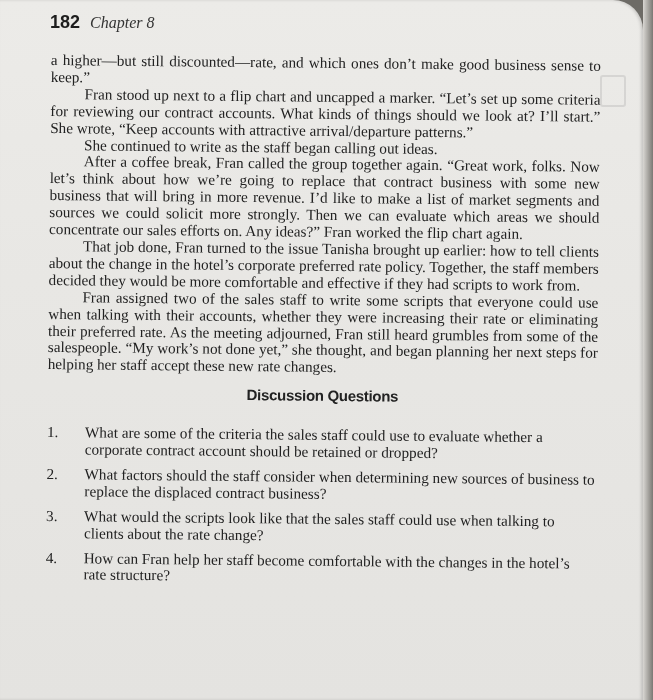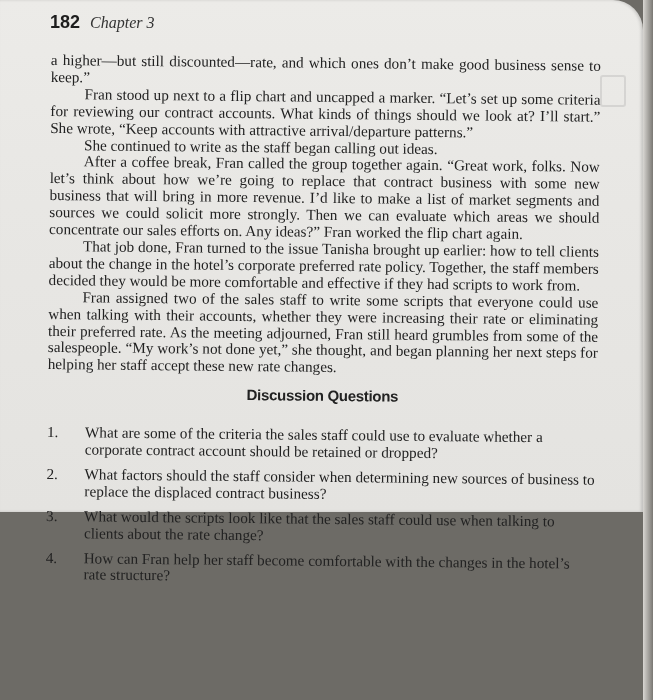--- a/index.html
+++ b/index.html
@@ -3,21 +3,21 @@
   <meta charset="utf-8">
   <style>
     html, body { margin: 0; padding: 0; }
     body {
       width: 653px; height: 700px; overflow: hidden;
       background: #6d6b66;
       font-family: "Liberation Serif", "DejaVu Serif", serif;
     }
     .page {
       position: absolute; left: 0; top: 0;
-      width: 643px; height: 512px;
+      width: 643px; height: 700px;
       background: linear-gradient(180deg, #ecebe8 0%, #e8e7e4 40%, #e4e3e0 100%);
       border-top-right-radius: 30px;
       box-shadow: inset -2px 0 3px rgba(0,0,0,0.15);
       color: #222;
     }
     .edge {
       position: absolute; right: 0; top: 0; width: 10px; height: 700px;
       background: linear-gradient(90deg, #d8d6d2, #7a7873);
     }
     .running-head {
@@ -48,21 +48,21 @@
     }
   </style>
 </head>
 <body>
 
 <div class="page">
   <div class="watermark"></div>
 
   <div class="running-head">
     <span class="page-num">182</span>
-    <span class="chapter">Chapter 3</span>
+    <span class="chapter">Chapter 8</span>
   </div>
 
   <div class="body">
     <p class="para">a higher—but still discounted—rate, and which ones don’t make good business sense to keep.”</p>
     <p class="para indent">Fran stood up next to a flip chart and uncapped a marker. “Let’s set up some criteria for reviewing our contract accounts. What kinds of things should we look at? I’ll start.” She wrote, “Keep accounts with attractive arrival/departure patterns.”</p>
     <p class="para indent">She continued to write as the staff began calling out ideas.</p>
     <p class="para indent">After a coffee break, Fran called the group together again. “Great work, folks. Now let’s think about how we’re going to replace that contract business with some new business that will bring in more revenue. I’d like to make a list of market segments and sources we could solicit more strongly. Then we can evaluate which areas we should concentrate our sales efforts on. Any ideas?” Fran worked the flip chart again.</p>
     <p class="para indent">That job done, Fran turned to the issue Tanisha brought up earlier: how to tell clients about the change in the hotel’s corporate preferred rate policy. Together, the staff members decided they would be more comfortable and effective if they had scripts to work from.</p>
     <p class="para indent">Fran assigned two of the sales staff to write some scripts that everyone could use when talking with their accounts, whether they were increasing their rate or eliminating their preferred rate. As the meeting adjourned, Fran still heard grumbles from some of the salespeople. “My work’s not done yet,” she thought, and began planning her next steps for helping her staff accept these new rate changes.</p>
 

